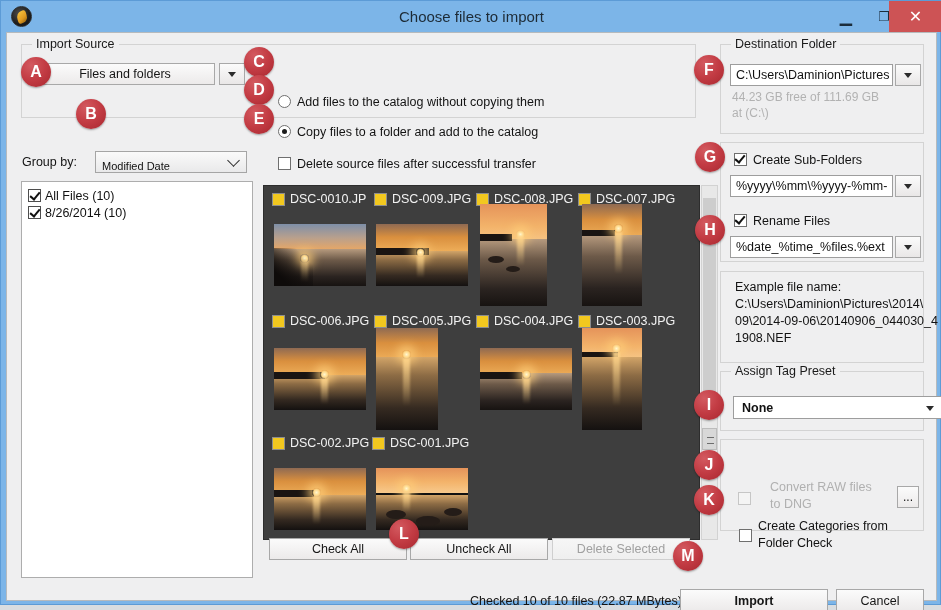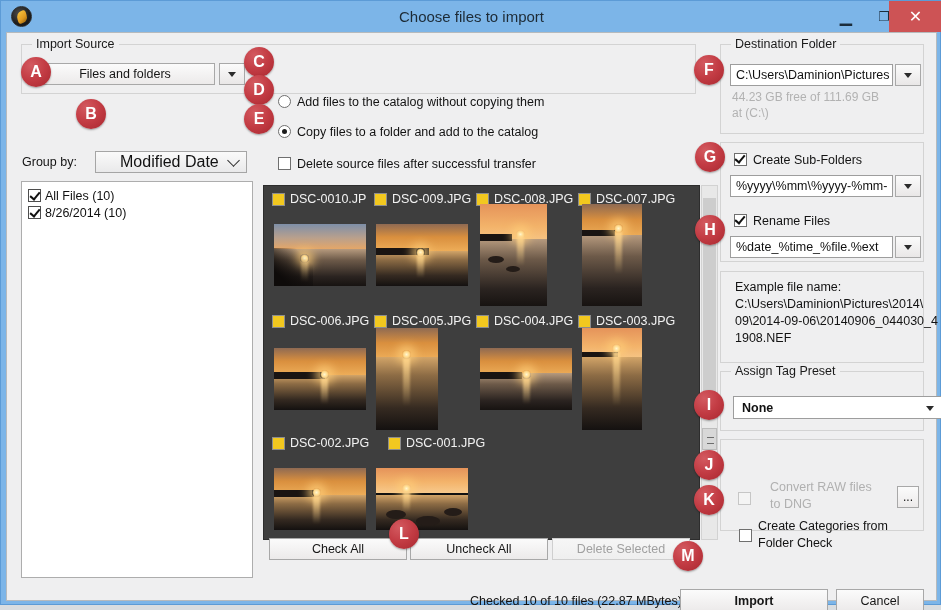--- a/index.html
+++ b/index.html
@@ -118,24 +118,24 @@
   .caret {
     width: 0; height: 0;
     border-left: 4px solid transparent;
     border-right: 4px solid transparent;
     border-top: 5px solid #2b2b2b;
   }
   .combo {
     position: absolute;
     background: linear-gradient(#fafafa, #e9e9ea);
     border: 1px solid #a5a5a5;
-    font-size: 16px;
+    font-size: 11px;
     color: #111;
-    display: flex; align-items: center;
-    padding-left: 24px;
+    display: flex; align-items: flex-end;
+    padding-left: 6px;
   }
   .combo .chev {
     position: absolute; right: 8px; top: 50%;
     width: 9px; height: 9px;
     margin-top: -6px;
     border-right: 1.6px solid #2b2b2b;
     border-bottom: 1.6px solid #2b2b2b;
     transform: rotate(45deg);
   }
   .combo-flat {
@@ -330,21 +330,21 @@
     <div class="wbtn" id="btn-max">
       <span class="glyph">❐</span>
     </div>
     <div class="wbtn" id="btn-close">
       <span class="glyph">✕</span>
     </div>
   </div>
 
   <div id="client">
 
-    <div class="group" style="left:14px; top:11px; width:675px; height:50px;">
+    <div class="group" style="left:14px; top:11px; width:675px; height:74px;">
       <div class="caption">Import Source</div>
     </div>
 
     <div class="btnbox" style="left:28px; top:30px; width:180px; height:22px;">
       <span>Files and folders</span>
     </div>
     <div class="dropbtn" style="left:212px; top:30px; width:26px; height:22px;">
       <span class="caret"></span>
     </div>
 
@@ -466,21 +466,21 @@
         <div class="sea2" style="top:28%;"></div>
         <div class="hill" style="top:24px; width:60%; height:5%;"></div>
         <div class="sun" style="left:30px; top:16px;"></div>
         <div class="glint" style="left:31px; top:24px; height:54px;"></div>
       </div>
 
       <div class="tcell" style="left:8px; top:250px;">
         <span class="tcb"></span>
         <span class="tname">DSC-002.JPG</span>
       </div>
-      <div class="tcell" style="left:124px; top:250px;text-align:center;">
+      <div class="tcell" style="left:108px; top:250px;text-align:center;">
         <span class="tcb"></span>
         <span class="tname">DSC-001.JPG</span>
       </div>
 
       <div class="photo" style="left:10px; top:282px; width:92px; height:62px;">
         <div class="sky-b"></div>
         <div class="sea2"></div>
         <div class="hill" style="top:22px; width:44%;"></div>
         <div class="sun" style="left:38px; top:20px;"></div>
         <div class="glint" style="left:39px; top:28px; height:28px;"></div>
@@ -520,21 +520,21 @@
     <div class="textbox" style="left:723px; top:142px; width:163px; height:22px;">
       <span>%yyyy\%mm\%yyyy-%mm-</span>
     </div>
     <div class="dropbtn" style="left:888px; top:142px; width:26px; height:22px;">
       <span class="caret"></span>
     </div>
 
     <div class="cbox on" style="left:727px; top:181px;"></div>
     <div class="lbl" style="left:746px; top:181px;">Rename Files</div>
     <div class="textbox" style="left:723px; top:203px; width:163px; height:22px;">
-      <span>%date_%time_%file.%ext</span>
+      <span>%date_%time_%files.%ext</span>
     </div>
     <div class="dropbtn" style="left:888px; top:203px; width:26px; height:22px;">
       <span class="caret"></span>
     </div>
 
     <div class="group" style="left:713px; top:238px; width:204px; height:92px;"></div>
     <div class="lbl" style="left:728px; top:247px;">Example file name:</div>
     <div class="lbl" style="left:728px; top:264px;">C:\Users\Daminion\Pictures\2014\</div>
     <div class="lbl" style="left:728px; top:281px;">09\2014-09-06\20140906_044030_4</div>
     <div class="lbl" style="left:728px; top:298px;">1908.NEF</div>

